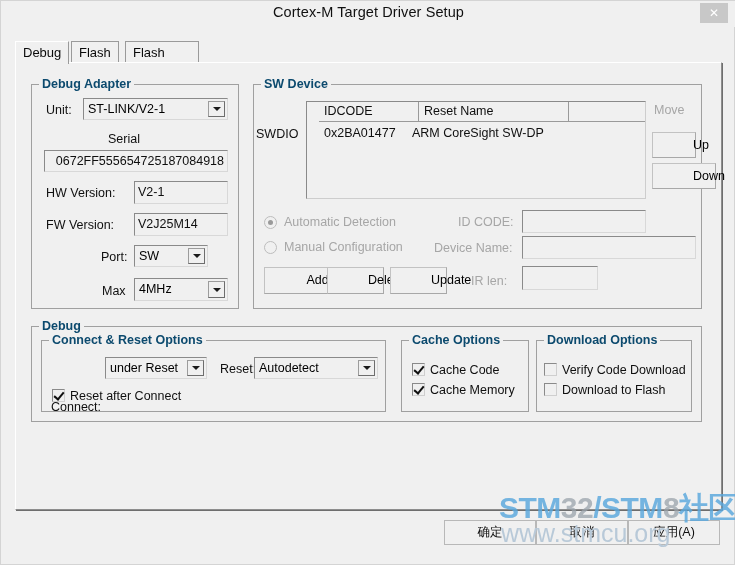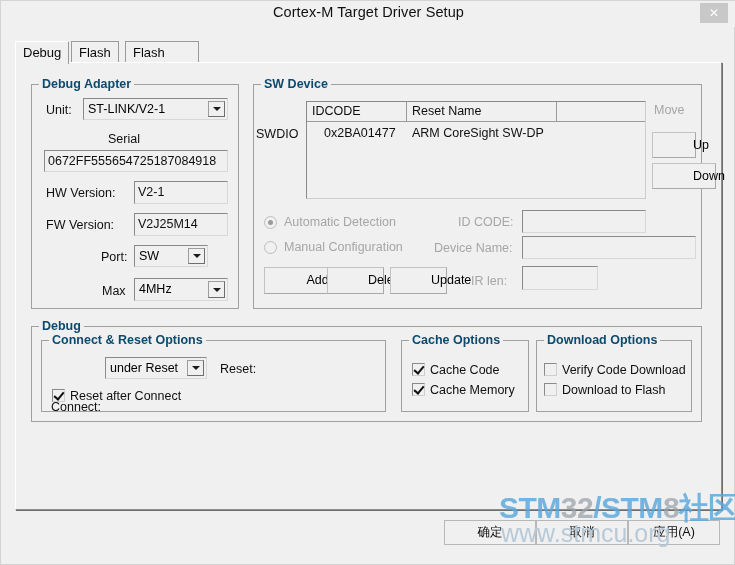--- a/index.html
+++ b/index.html
@@ -115,21 +115,21 @@
     border-right: 1px solid #d8d8d8;
     border-bottom: 1px solid #d8d8d8;
     font-size: 12.5px;
     color: #0f0f0f;
     padding: 0 3px;
     line-height: 20px;
     white-space: nowrap;
     overflow: hidden;
   }
   .textbox.empty { color: transparent; }
-  .textbox.center { text-align: left; }
+  .textbox.center { text-align: right; }
 
   .combo {
     position: absolute;
     background: #f0f0f0;
     border-top: 1px solid #8a8a8a;
     border-left: 1px solid #8a8a8a;
     border-right: 1px solid #d8d8d8;
     border-bottom: 1px solid #d8d8d8;
     font-size: 12.5px;
     color: #000000;
@@ -215,21 +215,21 @@
   .devlist {
     position: absolute;
     background: #f0f0f0;
     border-top: 1px solid #8a8a8a;
     border-left: 1px solid #8a8a8a;
     border-right: 1px solid #cdcdcd;
     border-bottom: 1px solid #cdcdcd;
     overflow: hidden;
   }
   .devhead {
-    position: absolute; left: 0; top: 0; right: 0; height: 20px;
+    position: absolute; left: 12px; top: 0; right: 0; height: 20px;
     border-bottom: 1px solid #9a9a9a;
     background: #f0f0f0;
   }
   .devhead .hc {
     position: absolute; top: 0; height: 19px;
     font-size: 12.5px; color: #0f0f0f;
     line-height: 19px; padding-left: 5px;
     border-right: 1px solid #9a9a9a;
     white-space: nowrap;
   }
@@ -362,20 +362,24 @@
     <div class="legend">Connect &amp; Reset Options</div>
   </div>
 
   <div class="lbl" style="left:50px; top:361px;margin-top:38px;">Connect:</div>
   <div class="combo" style="left:104px; top:356px; width:102px; height:22px;">
     <span class="val">under Reset</span>
     <span class="arrowbtn"></span>
   </div>
 
   <div class="lbl" style="left:219px; top:361px;">Reset:</div>
+  <div class="combo" style="left:253px; top:356px; width:124px; height:22px;">
+    <span class="val">Autodetect</span>
+    <span class="arrowbtn"></span>
+  </div>
 
   <div class="chk checked" style="left:51px; top:388px;"></div>
   <div class="lbl" style="left:69px; top:388px;">Reset after Connect</div>
 
   <div class="group" style="left:400px; top:339px; width:128px; height:72px;">
     <div class="legend">Cache Options</div>
   </div>
   <div class="chk checked" style="left:411px; top:362px;"></div>
   <div class="lbl" style="left:429px; top:362px;">Cache Code</div>
   <div class="chk checked" style="left:411px; top:382px;"></div>

